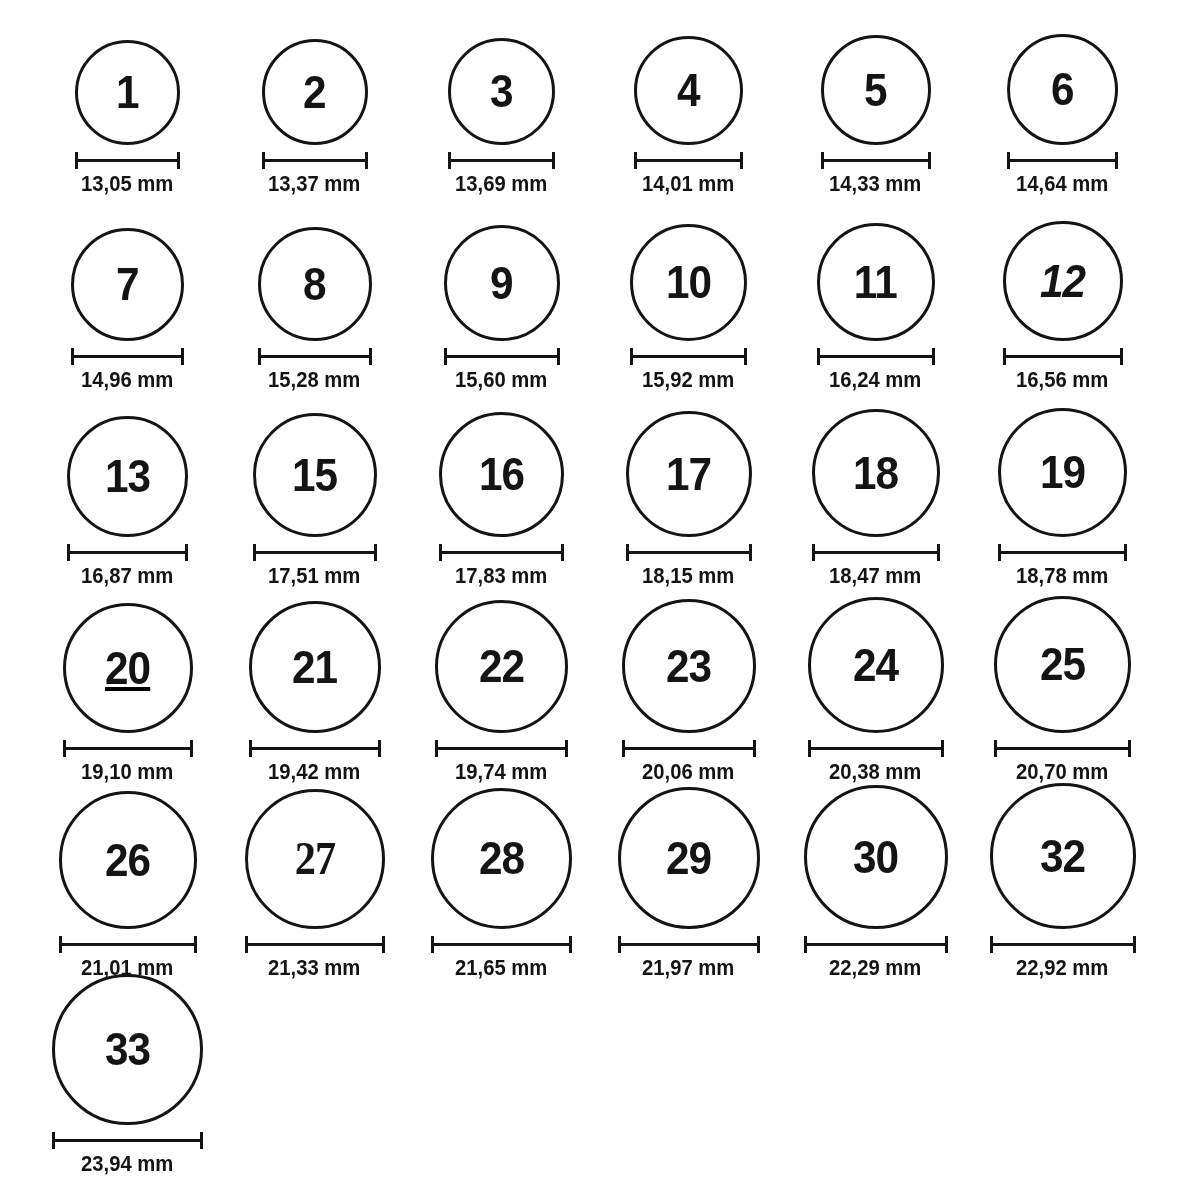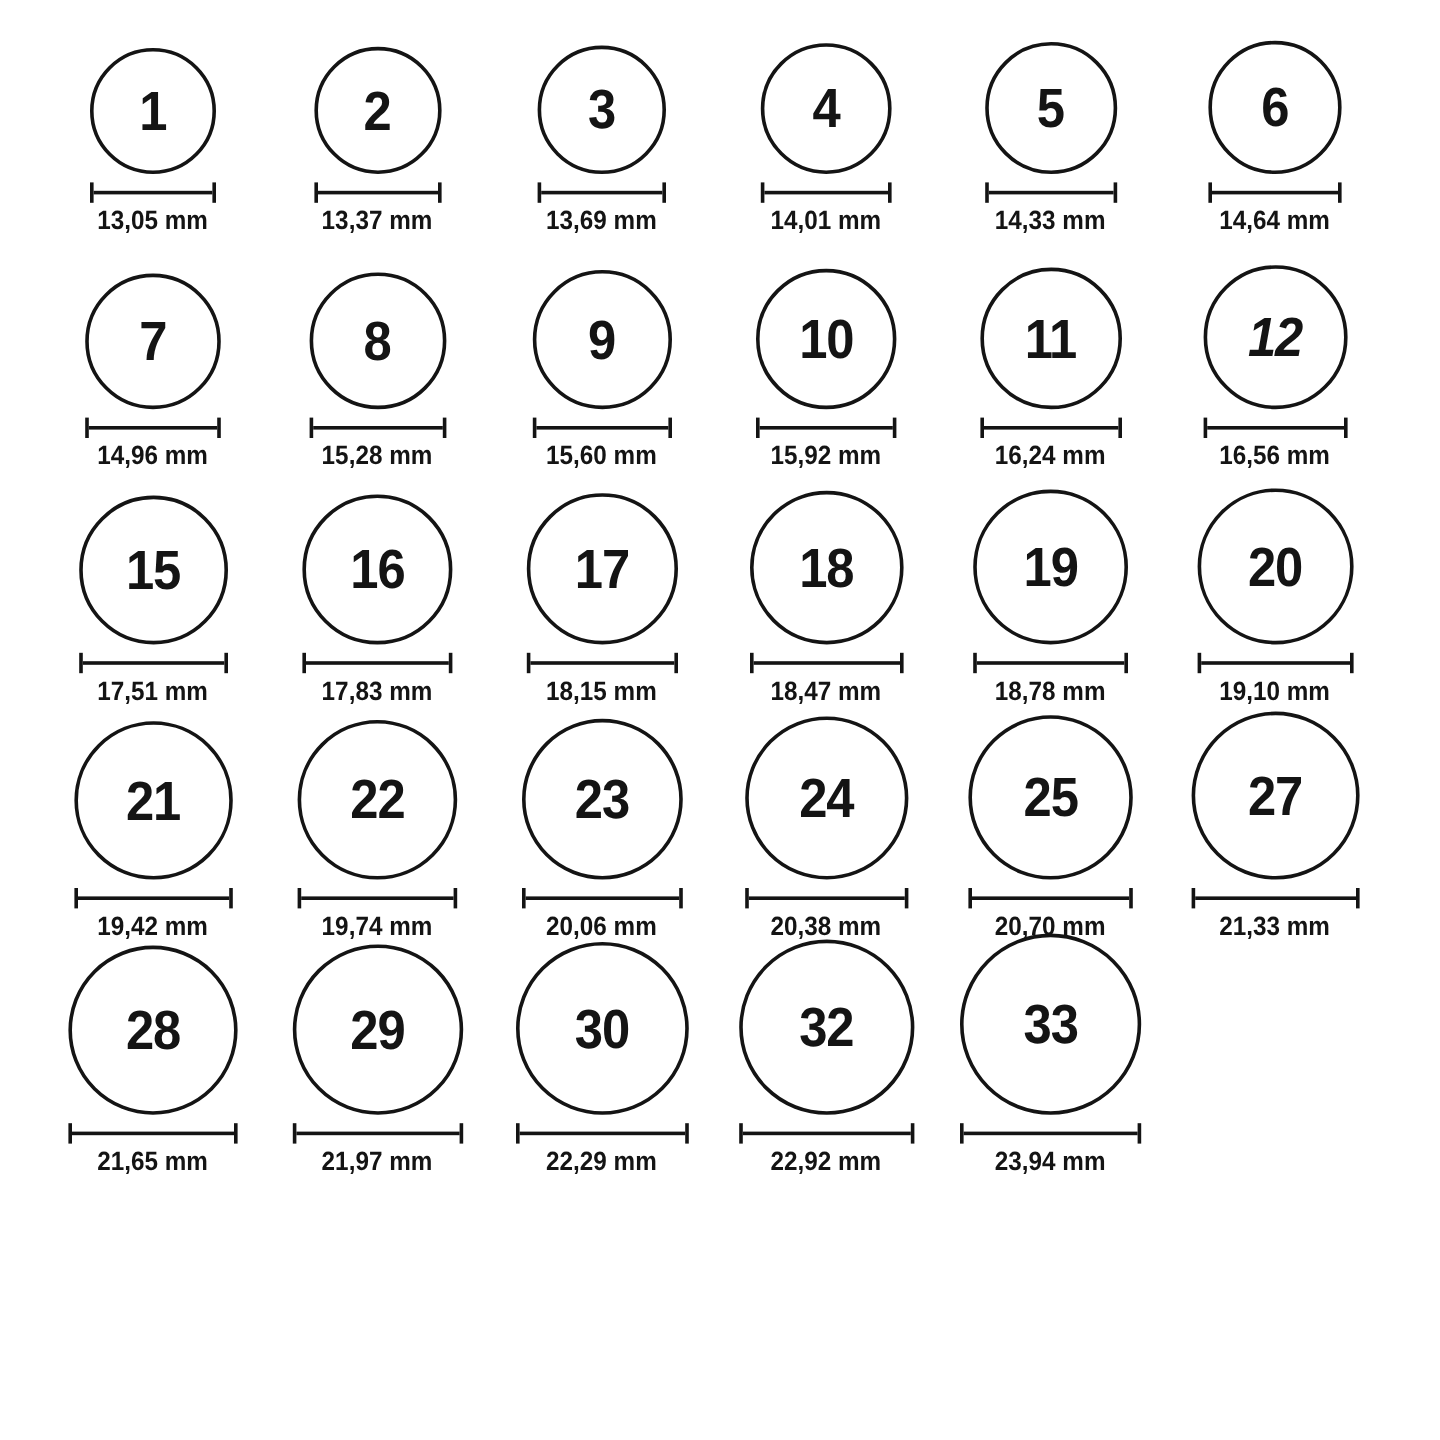--- a/index.html
+++ b/index.html
@@ -192,20 +192,29 @@
   <div class="cell">
     <div class="circle" style="width: 120px; height: 120px; font-style: italic;">
       <span class="num">12</span>
     </div>
     <div class="measure" style="width: 120px;">
       <span class="bar"></span>
     </div>
     <div class="dlabel">16,56 mm</div>
   </div>
 
+  <div class="cell">
+    <div class="circle" style="width: 121px; height: 121px;">
+      <span class="num">13</span>
+    </div>
+    <div class="measure" style="width: 121px;">
+      <span class="bar"></span>
+    </div>
+    <div class="dlabel">16,87 mm</div>
+  </div>
 
 
   <div class="cell">
     <div class="circle" style="width: 124px; height: 124px;">
       <span class="num">15</span>
     </div>
     <div class="measure" style="width: 124px;">
       <span class="bar"></span>
     </div>
     <div class="dlabel">17,51 mm</div>
@@ -245,21 +254,21 @@
     <div class="circle" style="width: 129px; height: 129px;">
       <span class="num">19</span>
     </div>
     <div class="measure" style="width: 129px;">
       <span class="bar"></span>
     </div>
     <div class="dlabel">18,78 mm</div>
   </div>
 
   <div class="cell">
-    <div class="circle" style="width: 130px; height: 130px;">
+    <div class="circle" style="width: 130px; height: 130px; text-decoration: underline;">
       <span class="num">20</span>
     </div>
     <div class="measure" style="width: 130px;">
       <span class="bar"></span>
     </div>
     <div class="dlabel">19,10 mm</div>
   </div>
 
   <div class="cell">
     <div class="circle" style="width: 132px; height: 132px;">
@@ -304,23 +313,32 @@
   <div class="cell">
     <div class="circle" style="width: 137px; height: 137px;">
       <span class="num">25</span>
     </div>
     <div class="measure" style="width: 137px;">
       <span class="bar"></span>
     </div>
     <div class="dlabel">20,70 mm</div>
   </div>
 
-
-  <div class="cell">
-    <div class="circle" style="width: 140px; height: 140px;">
+  <div class="cell">
+    <div class="circle" style="width: 138px; height: 138px;">
+      <span class="num">26</span>
+    </div>
+    <div class="measure" style="width: 138px;">
+      <span class="bar"></span>
+    </div>
+    <div class="dlabel">21,01 mm</div>
+  </div>
+
+  <div class="cell">
+    <div class="circle" style="width: 140px; height: 140px; font-family: Liberation Serif, serif;">
       <span class="num">27</span>
     </div>
     <div class="measure" style="width: 140px;">
       <span class="bar"></span>
     </div>
     <div class="dlabel">21,33 mm</div>
   </div>
 
   <div class="cell">
     <div class="circle" style="width: 141px; height: 141px;">

